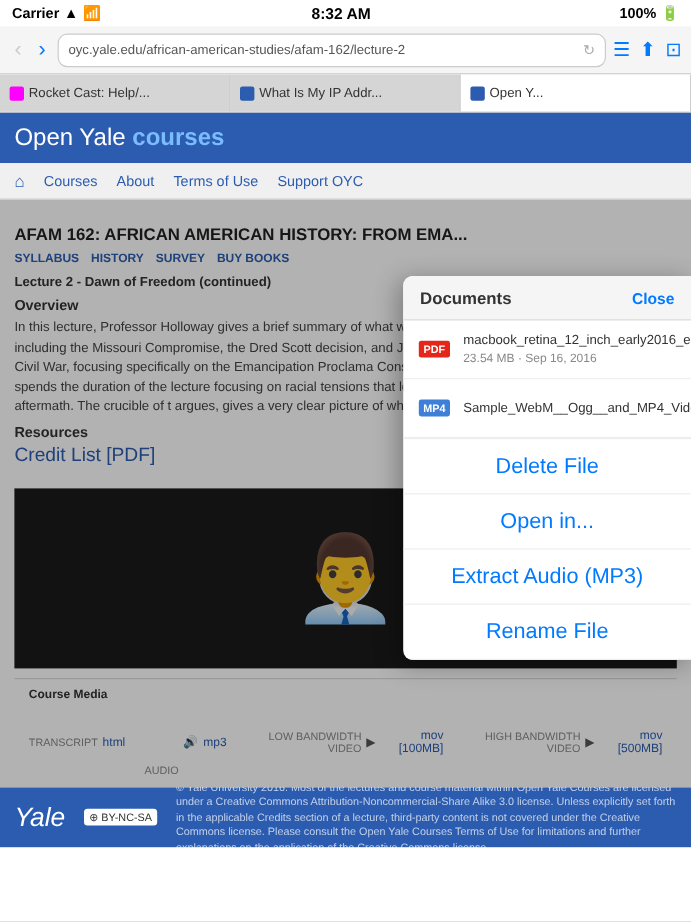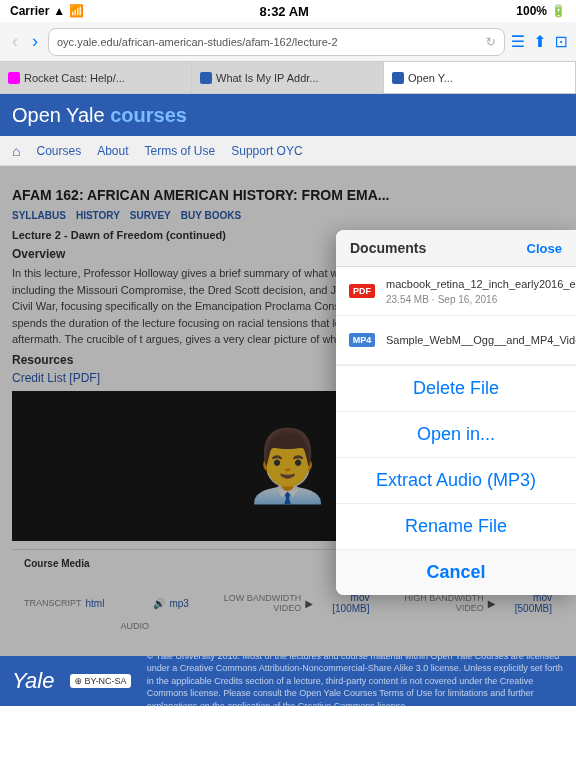--- a/index.html
+++ b/index.html
@@ -318,21 +318,21 @@
   <div class="page-links">
     <a>SYLLABUS</a>
     <a>HISTORY</a>
     <a>SURVEY</a>
     <a>BUY BOOKS</a>
   </div>
   <div class="section-sub">Lecture 2 - Dawn of Freedom (continued)</div>
   <div class="section-heading" style="margin-top:6px;">Overview</div>
   <div class="body-text" style="max-height:80px;overflow:hidden;">In this lecture, Professor Holloway gives a brief summary of what was happening in the deca to the Civil War, including the Missouri Compromise, the Dred Scott decision, and John Brow Harpers Ferry. He discusses the Civil War, focusing specifically on the Emancipation Proclama Conscription Act of 1863. Professor Holloway spends the duration of the lecture focusing on racial tensions that led to the New York City draft riots and their aftermath. The crucible of t argues, gives a very clear picture of what it means to be a citizen and what it means to be A Professor Holloway then gives specific examples of how citizenship was linked to race, he was linked to race, and how the tensions between these linkages produced extreme violence.</div>
   <div class="section-heading">Resources</div>
-  <a style="font-size:12px;color:#2b5cb0;display:block;margin-bottom:6px;">Credit List [PDF]</a>
+  <a style="font-size:16px;color:#2b5cb0;display:block;margin-bottom:18px;">Credit List [PDF]</a>
 
   <div class="video-area">
     <div class="video-thumb">
       <span style="color:#555;font-size:70px;">👨‍💼</span>
     </div>
     <div class="play-btn">
       <div class="play-triangle"></div>
     </div>
   </div>
 
@@ -388,21 +388,20 @@
         <div class="file-name">Sample_WebM__Ogg__and_MP4_Video_Files_for_HTML5___TechSlides.mp4</div>
       </div>
 
     </div>
 
     <div class="action-menu">
       <div class="action-item">Delete File</div>
       <div class="action-item">Open in...</div>
       <div class="action-item">Extract Audio (MP3)</div>
       <div class="action-item">Rename File</div>
-      <div class="action-item cancel">Cancel</div>
     </div>
   </div>
 </div>
 
 <div class="site-footer">
   <span class="footer-logo">Yale</span>
   <div class="cc-badge">⊕ BY-NC-SA</div>
   <div class="footer-text">© Yale University 2016. Most of the lectures and course material within Open Yale Courses are licensed under a Creative Commons Attribution-Noncommercial-Share Alike 3.0 license. Unless explicitly set forth in the applicable Credits section of a lecture, third-party content is not covered under the Creative Commons license. Please consult the Open Yale Courses Terms of Use for limitations and further explanations on the application of the Creative Commons license.</div>
 </div>
 

